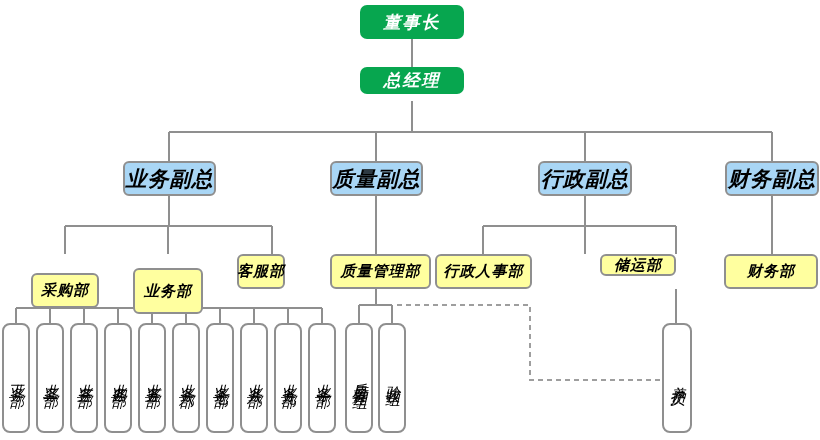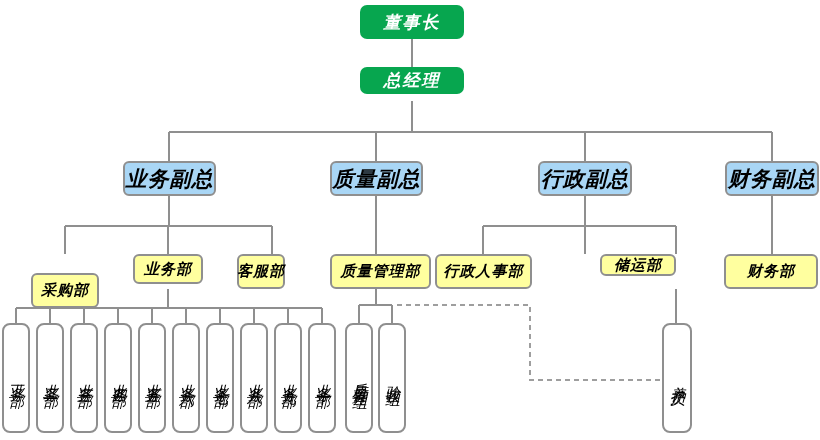--- a/index.html
+++ b/index.html
@@ -102,21 +102,21 @@
       <path d="M676 289 L676 323" fill="none" stroke="#8F8F8F" stroke-width="2"></path>
       <path d="M397 305 L530 305 L530 380 L662 380" fill="none" stroke="#9E9E9E" stroke-width="2" stroke-dasharray="5 4"></path>
     </svg>
     <div class="node executive" style="left: 360px; top: 5px; width: 104px; height: 34px;">董事长</div>
     <div class="node executive" style="left: 360px; top: 67px; width: 104px; height: 27px;">总经理</div>
     <div class="node vp" style="left: 123px; top: 161px; width: 93px; height: 35px;">业务副总</div>
     <div class="node vp" style="left: 330px; top: 161px; width: 93px; height: 35px;">质量副总</div>
     <div class="node vp" style="left: 538px; top: 161px; width: 94px; height: 35px;">行政副总</div>
     <div class="node vp" style="left: 725px; top: 161px; width: 94px; height: 35px;">财务副总</div>
     <div class="node dept" style="left: 31px; top: 254px; width: 68px; height: 35px; margin-top: 19px;">采购部</div>
-    <div class="node dept" style="left: 133px; top: 254px; width: 70px; height: 30px;">业务部</div>
+    <div class="node dept" style="left: 133px; top: 268px; width: 70px; height: 46px;">业务部</div>
     <div class="node dept" style="left: 237px; top: 254px; width: 48px; height: 35px;">客服部</div>
     <div class="node dept" style="left: 330px; top: 254px; width: 101px; height: 35px;">质量管理部</div>
     <div class="node dept" style="left: 435px; top: 254px; width: 97px; height: 35px;">行政人事部</div>
     <div class="node dept" style="left: 600px; top: 254px; width: 76px; height: 22px;">储运部</div>
     <div class="node dept" style="left: 724px; top: 254px; width: 94px; height: 35px;">财务部</div>
     <div class="node team" style="left: 2px; top: 323px; width: 28px; height: 110px;">业务一部</div>
     <div class="node team" style="left: 36px; top: 323px; width: 28px; height: 110px;">业务二部</div>
     <div class="node team" style="left: 70px; top: 323px; width: 28px; height: 110px;">业务三部</div>
     <div class="node team" style="left: 104px; top: 323px; width: 28px; height: 110px;">业务四部</div>
     <div class="node team" style="left: 138px; top: 323px; width: 28px; height: 110px;">业务五部</div>

